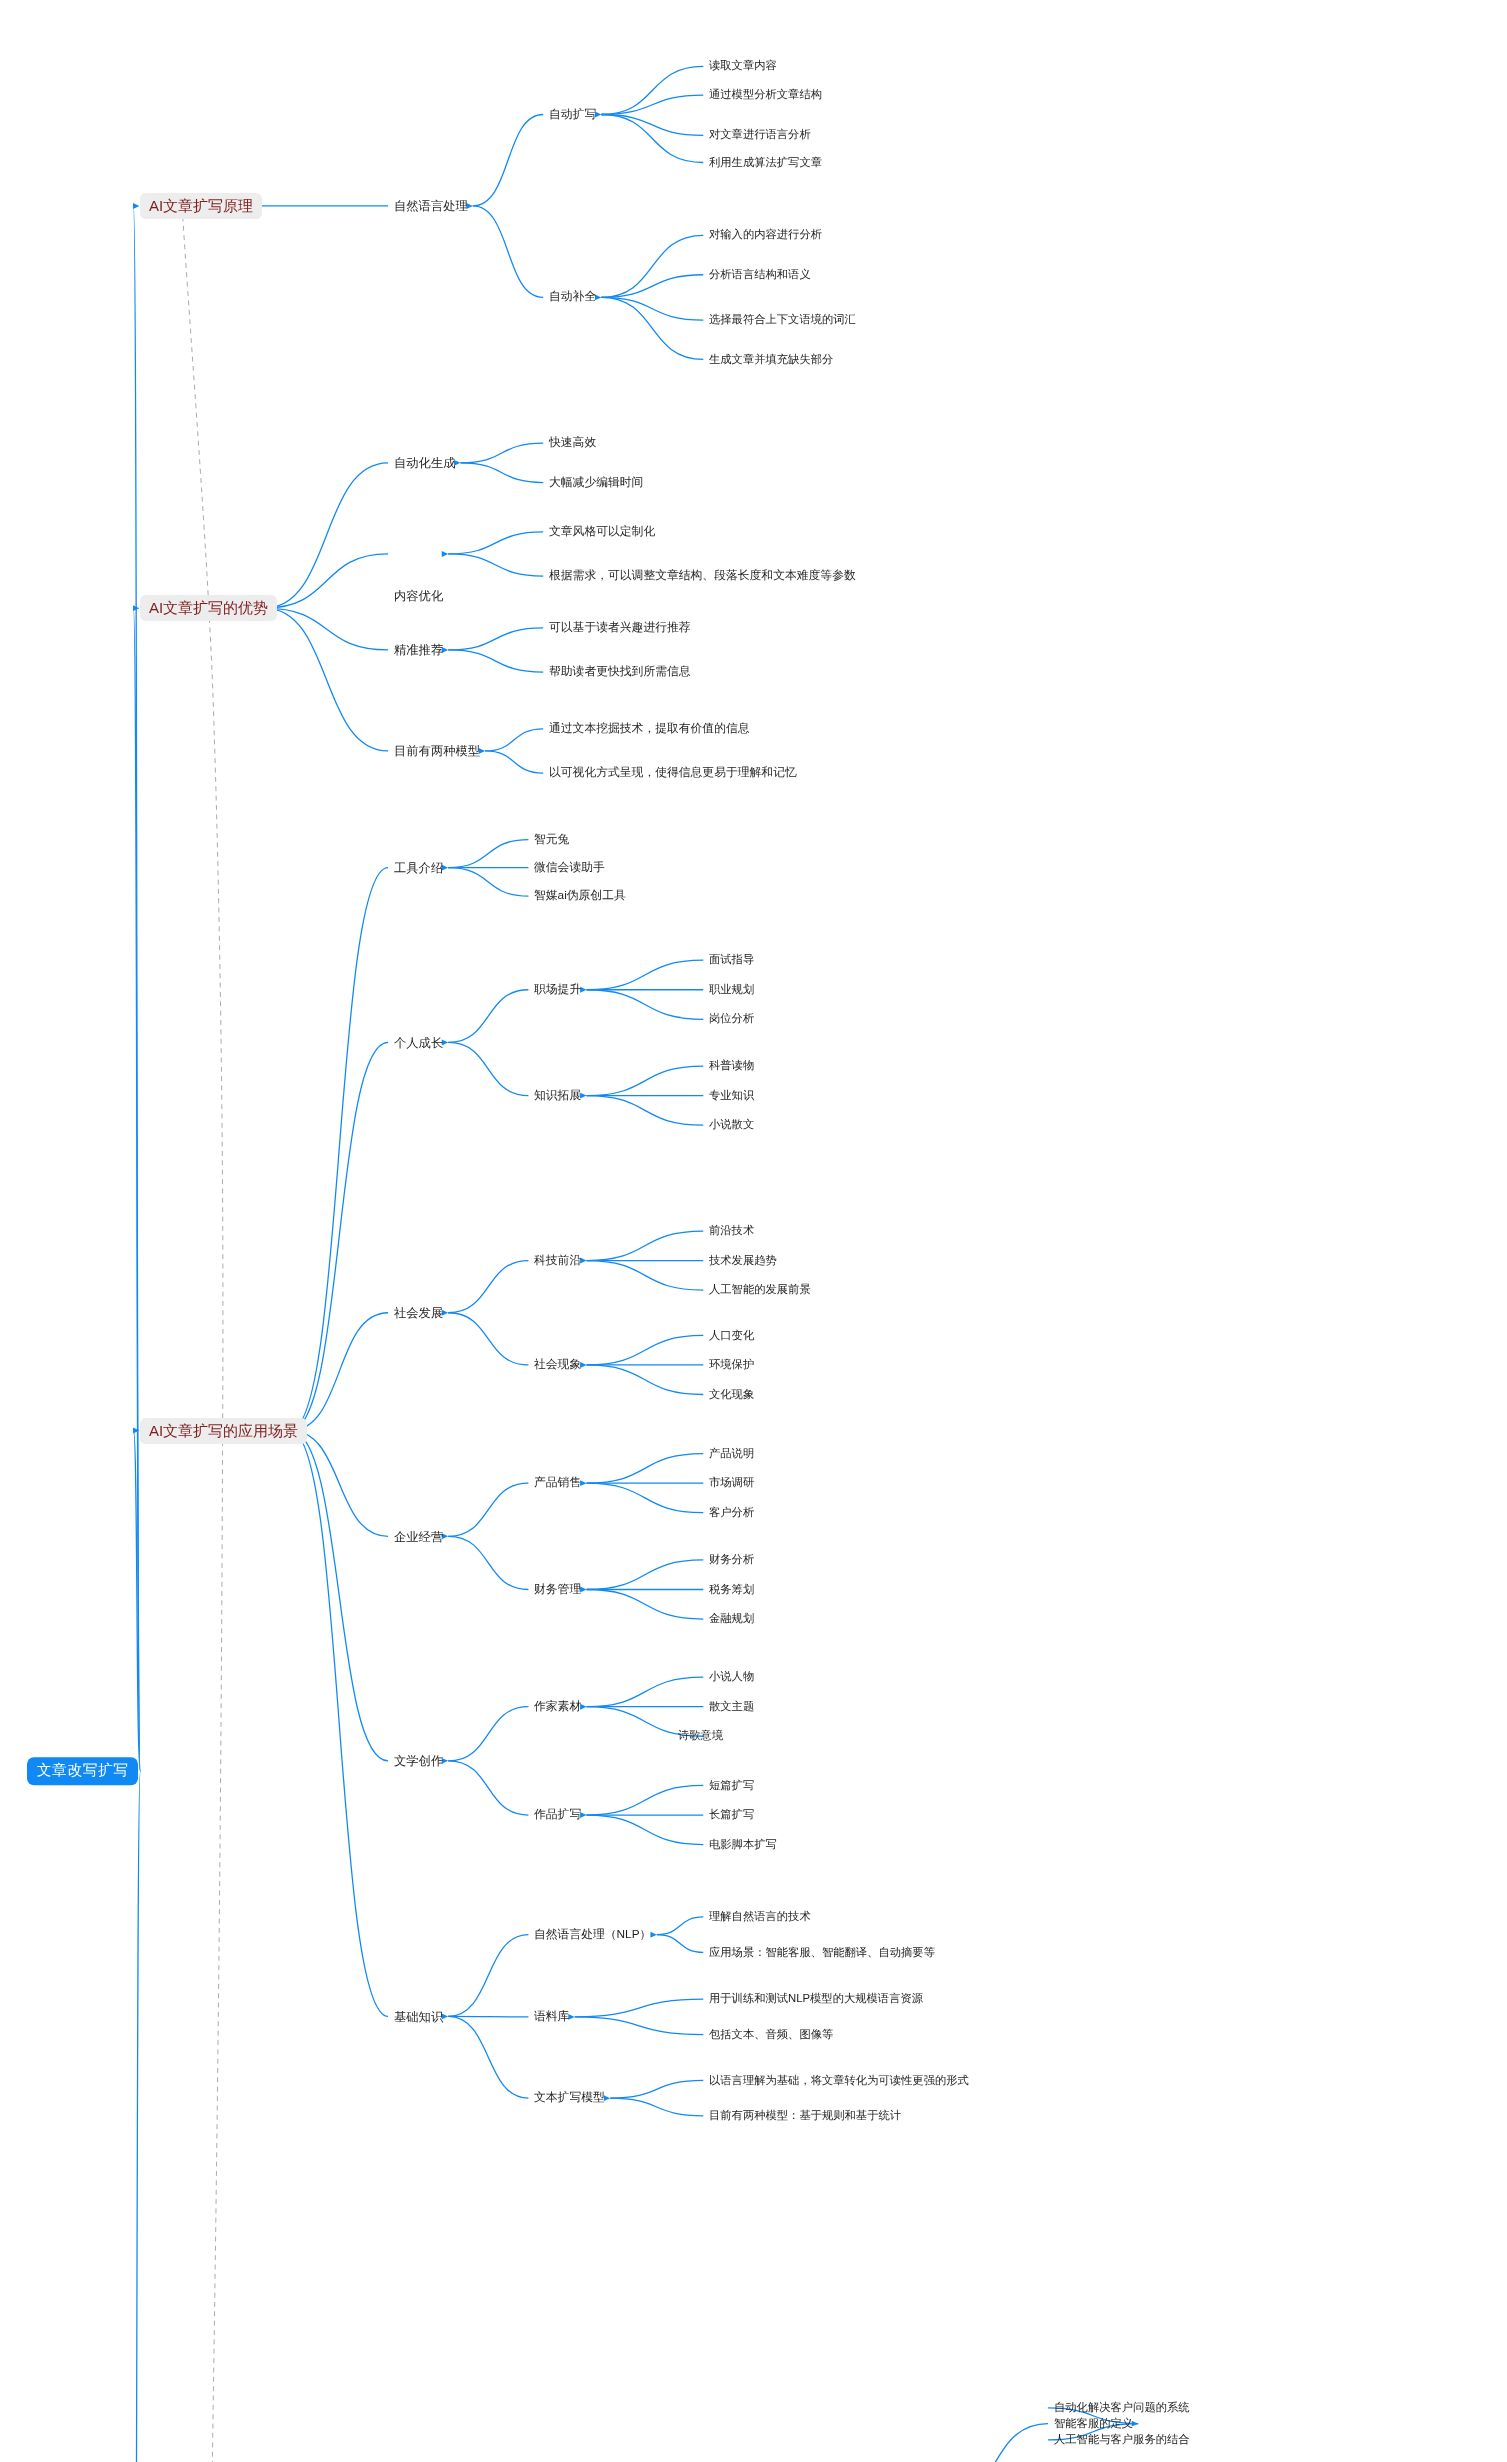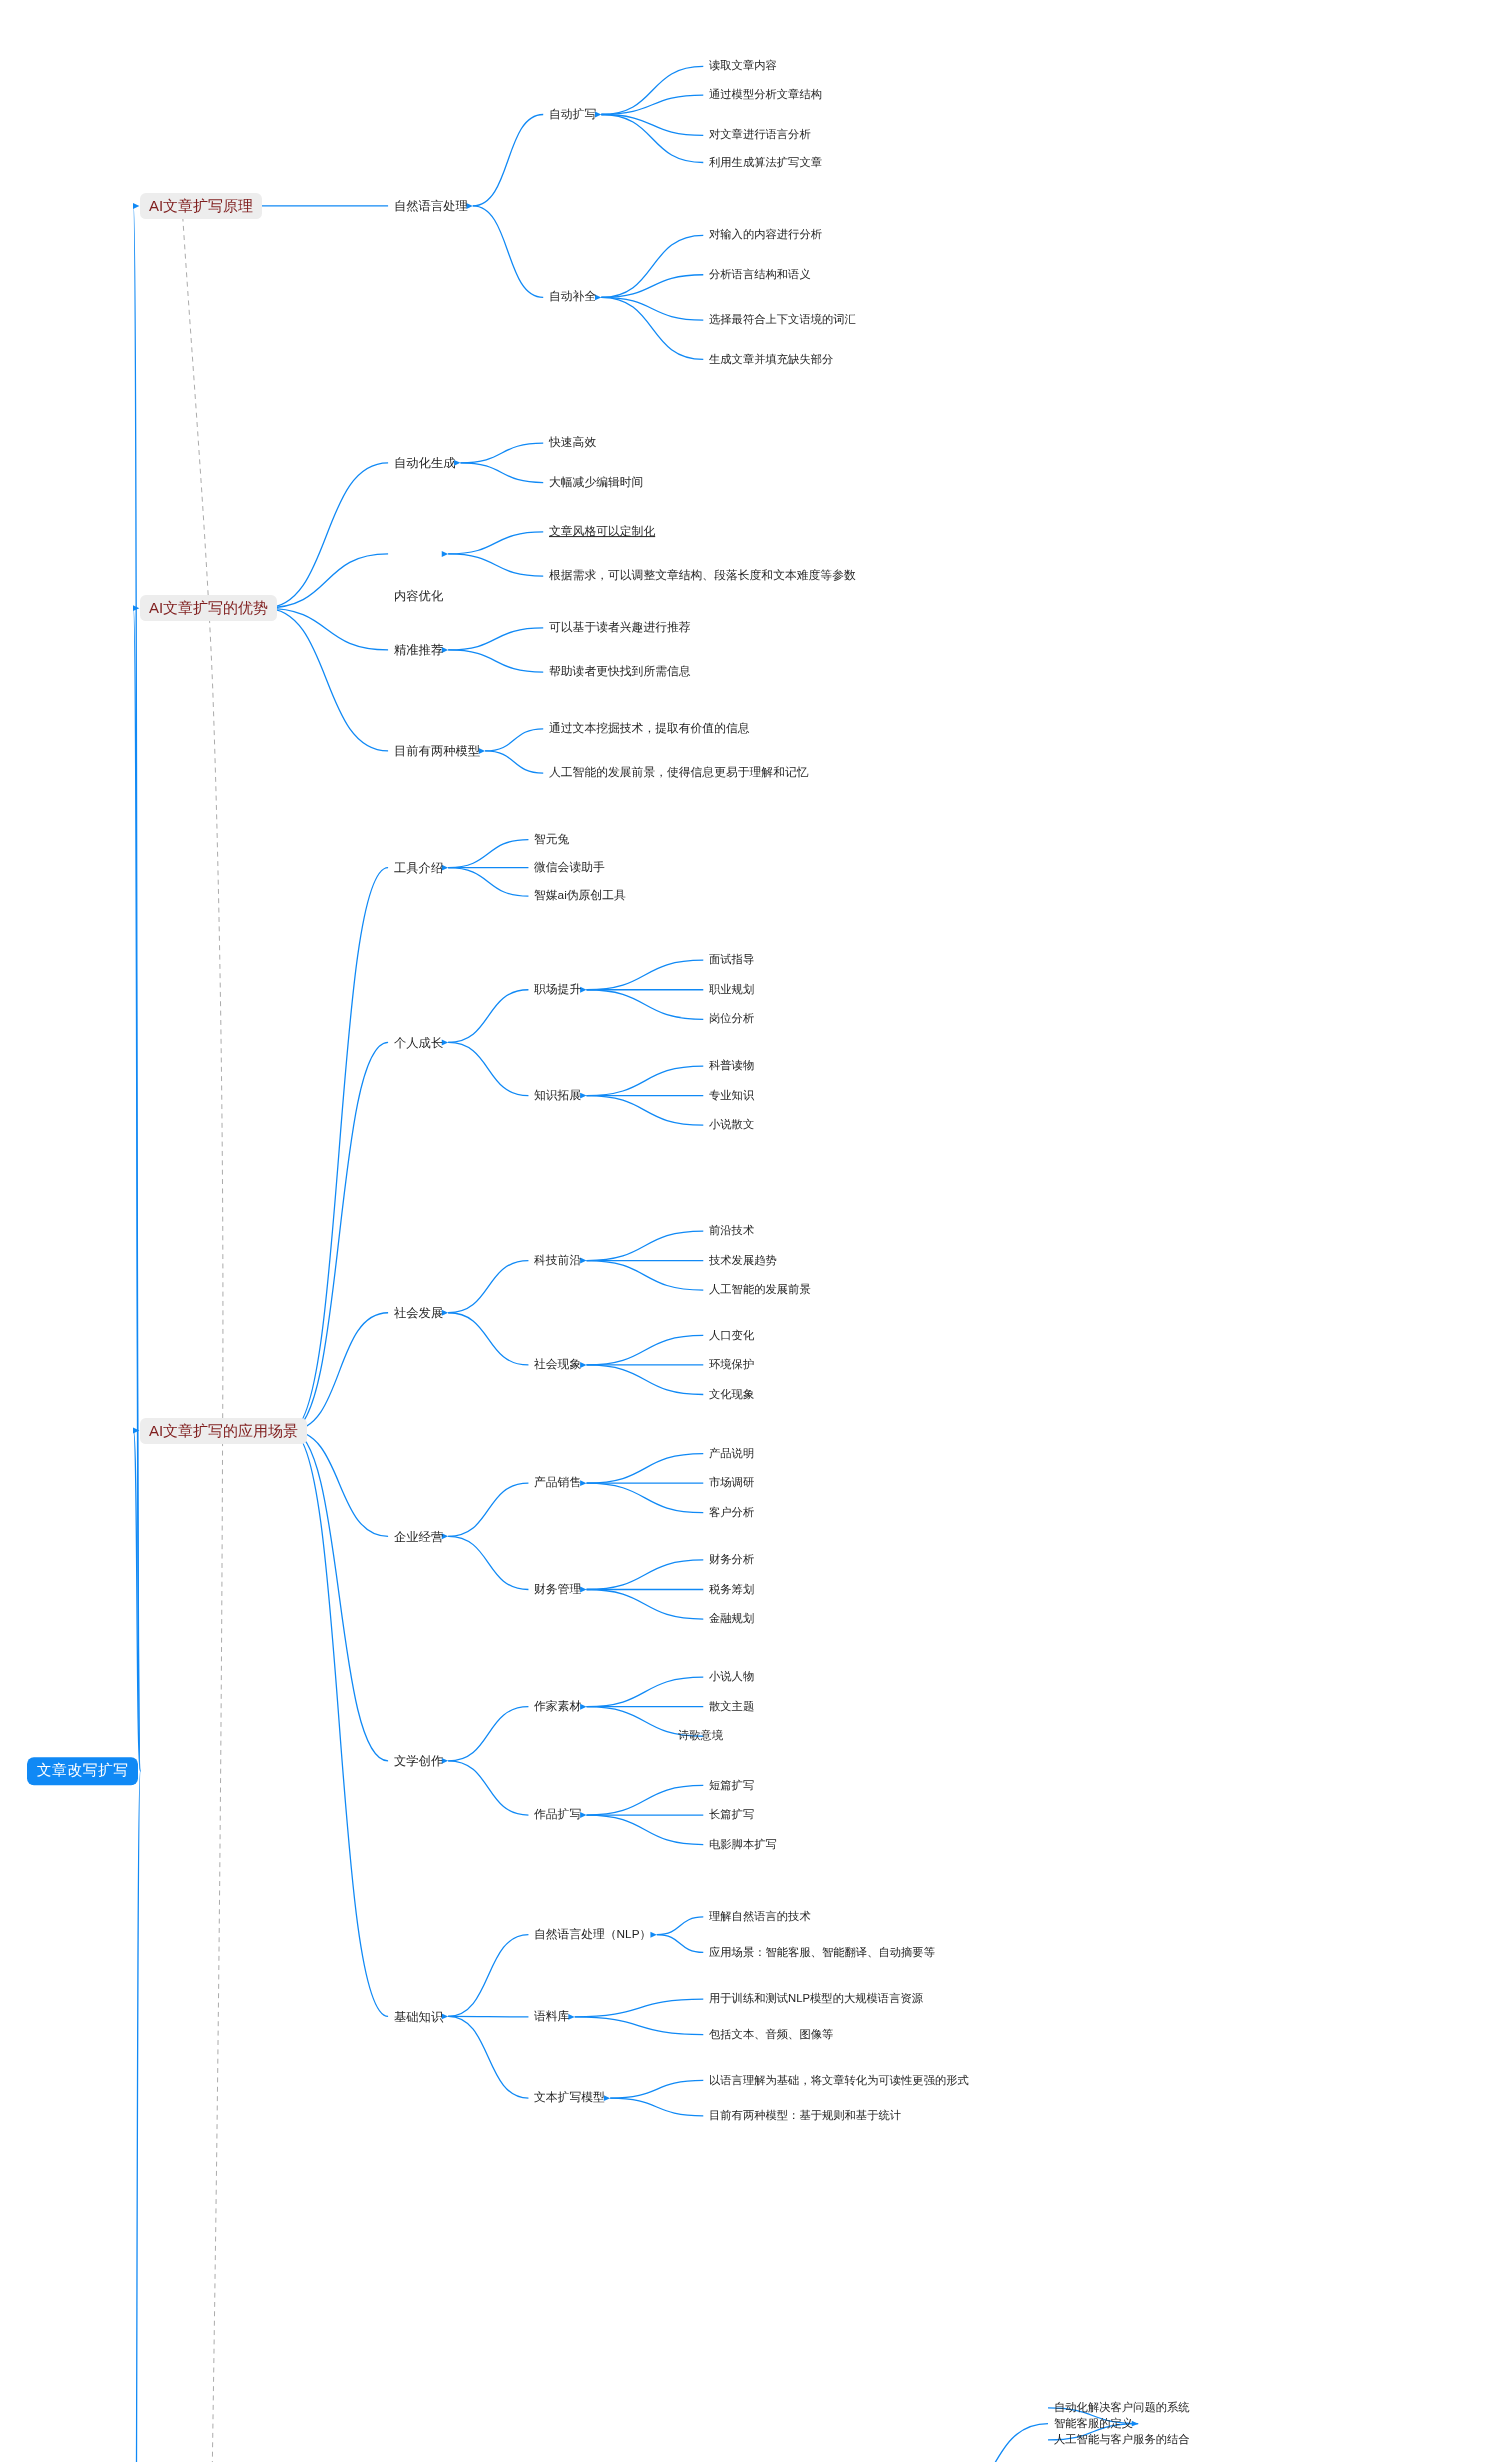--- a/index.html
+++ b/index.html
@@ -206,28 +206,28 @@
       <div class="node lbl t3" style="left: 549px; top: 297px;">自动补全</div>
       <div class="node lbl t4" style="left: 709px; top: 235px;">对输入的内容进行分析</div>
       <div class="node lbl t4" style="left: 709px; top: 275px;">分析语言结构和语义</div>
       <div class="node lbl t4" style="left: 709px; top: 320px;">选择最符合上下文语境的词汇</div>
       <div class="node lbl t4" style="left: 709px; top: 360px;">生成文章并填充缺失部分</div>
       <div class="node topic" style="left: 140px; top: 608px;">AI文章扩写的优势</div>
       <div class="node lbl t2" style="left: 394px; top: 463px;">自动化生成</div>
       <div class="node lbl t3" style="left: 549px; top: 443px;">快速高效</div>
       <div class="node lbl t3" style="left: 549px; top: 483px;">大幅减少编辑时间</div>
       <div class="node lbl t2" style="left: 394px; top: 554px; margin-top: 42px;">内容优化</div>
-      <div class="node lbl t3" style="left: 549px; top: 532px; text-decoration: underline;">文章风格可以定制化</div>
+      <div class="node lbl t3" style="left: 549px; top: 532px;">文章风格可以定制化</div>
       <div class="node lbl t3" style="left: 549px; top: 576px;">根据需求，可以调整文章结构、段落长度和文本难度等参数</div>
       <div class="node lbl t2" style="left: 394px; top: 650px;">精准推荐</div>
       <div class="node lbl t3" style="left: 549px; top: 628px;">可以基于读者兴趣进行推荐</div>
       <div class="node lbl t3" style="left: 549px; top: 672px;">帮助读者更快找到所需信息</div>
       <div class="node lbl t2" style="left: 394px; top: 751px;">目前有两种模型</div>
       <div class="node lbl t3" style="left: 549px; top: 729px;">通过文本挖掘技术，提取有价值的信息</div>
-      <div class="node lbl t3" style="left: 549px; top: 773px;">人工智能的发展前景，使得信息更易于理解和记忆</div>
+      <div class="node lbl t3" style="left: 549px; top: 773px;">以可视化方式呈现，使得信息更易于理解和记忆</div>
       <div class="node topic" style="left: 140px; top: 1431px;">AI文章扩写的应用场景</div>
       <div class="node lbl t2" style="left: 394px; top: 868px;">工具介绍</div>
       <div class="node lbl t3" style="left: 534px; top: 840px;">智元兔</div>
       <div class="node lbl t3" style="left: 534px; top: 868px;">微信会读助手</div>
       <div class="node lbl t3" style="left: 534px; top: 896px;">智媒ai伪原创工具</div>
       <div class="node lbl t2" style="left: 394px; top: 1043px;">个人成长</div>
       <div class="node lbl t3" style="left: 534px; top: 990px;">职场提升</div>
       <div class="node lbl t4" style="left: 709px; top: 960px;">面试指导</div>
       <div class="node lbl t4" style="left: 709px; top: 990px;">职业规划</div>
       <div class="node lbl t4" style="left: 709px; top: 1019px;">岗位分析</div>

